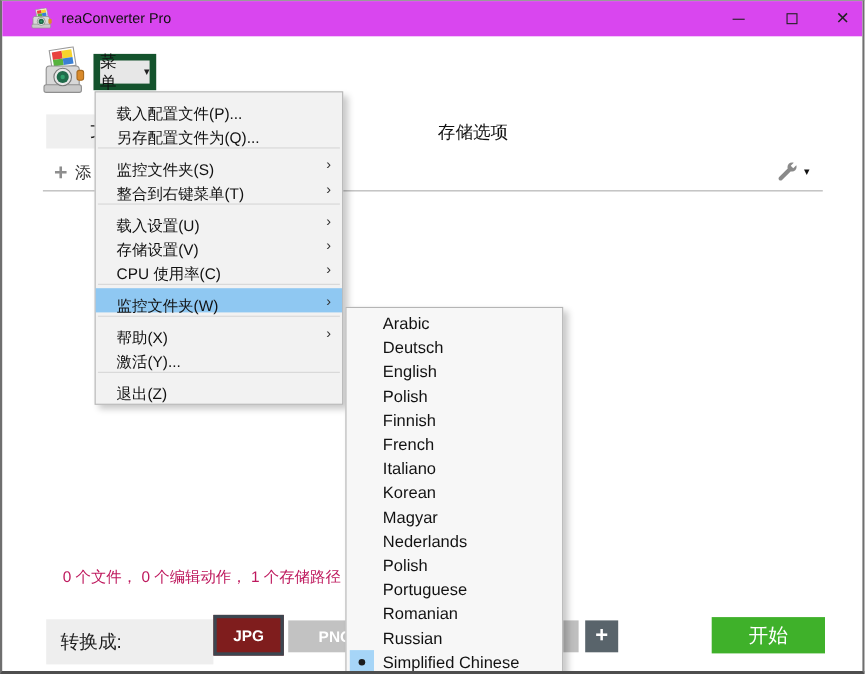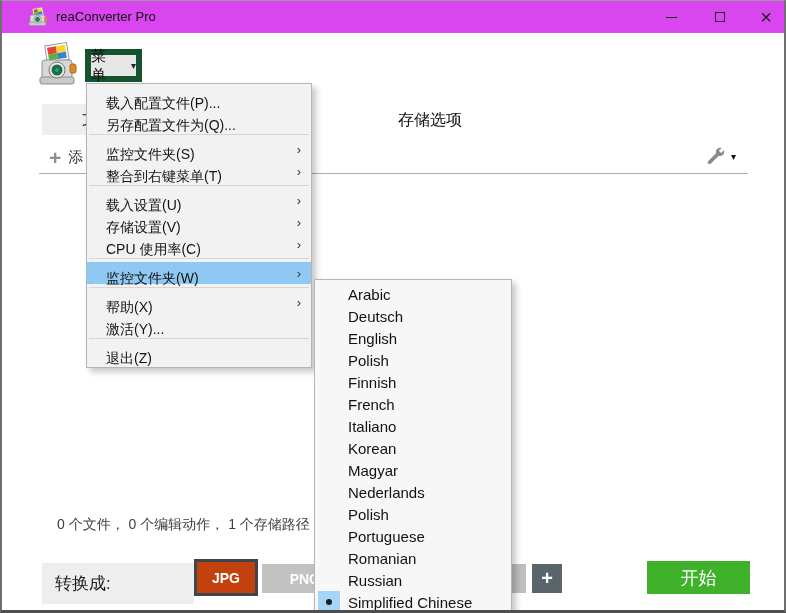--- a/index.html
+++ b/index.html
@@ -59,29 +59,29 @@
     position:absolute; left:312px; top:278px; width:198px;
     background:#f7f7f7; border:1px solid #b5b5b5;
     box-shadow:4px 4px 6px rgba(0,0,0,0.22); z-index:6; padding:3px 0;
   }
   .lang-item { height:22px; display:flex; align-items:center; font-size:15px; color:#121212; cursor:default; }
   .lang-icon-box { width:22px; height:22px; margin-left:3px; display:flex; align-items:center; justify-content:center; flex:0 0 22px; }
   .lang-icon-box.selected { background:#a6d5f7; }
   .radio-dot { width:6px; height:6px; border-radius:50%; background:#1c1c1c; }
   .lang-label { margin-left:8px; }
   
-  .status-text { position:absolute; left:55px; top:515px; font-size:14px; color:#404040; z-index:1; }
+  .status-text { position:absolute; left:55px; top:515px; font-size:14px; color:#be185d; z-index:1; }
   .convert-box {
     position:absolute; left:40px; top:562px; width:152px; height:41px;
     background:#eeeeee; display:flex; align-items:center; padding-left:13px;
     font-size:17px; color:#1d1d1d; z-index:1;
   }
   .fmt-jpg {
     position:absolute; left:192px; top:558px; width:64px; height:37px;
-    background:#c2410c; border:3px solid #3c4650; color:#fff; font-weight:bold;
+    background:#7f1d1d; border:3px solid #3c4650; color:#fff; font-weight:bold;
     font-size:14px; display:flex; align-items:center; justify-content:center; z-index:1;
   }
   .fmt-png {
     position:absolute; left:260px; top:563px; width:58px; height:29px;
     background:#c2c2c2; color:#fff; font-weight:bold; font-size:14px;
     display:flex; align-items:center; justify-content:flex-end; z-index:1;
   }
   .fmt-partial {
     position:absolute; left:502px; top:563px; width:22px; height:29px;
     background:#bfbfbf; z-index:1;

